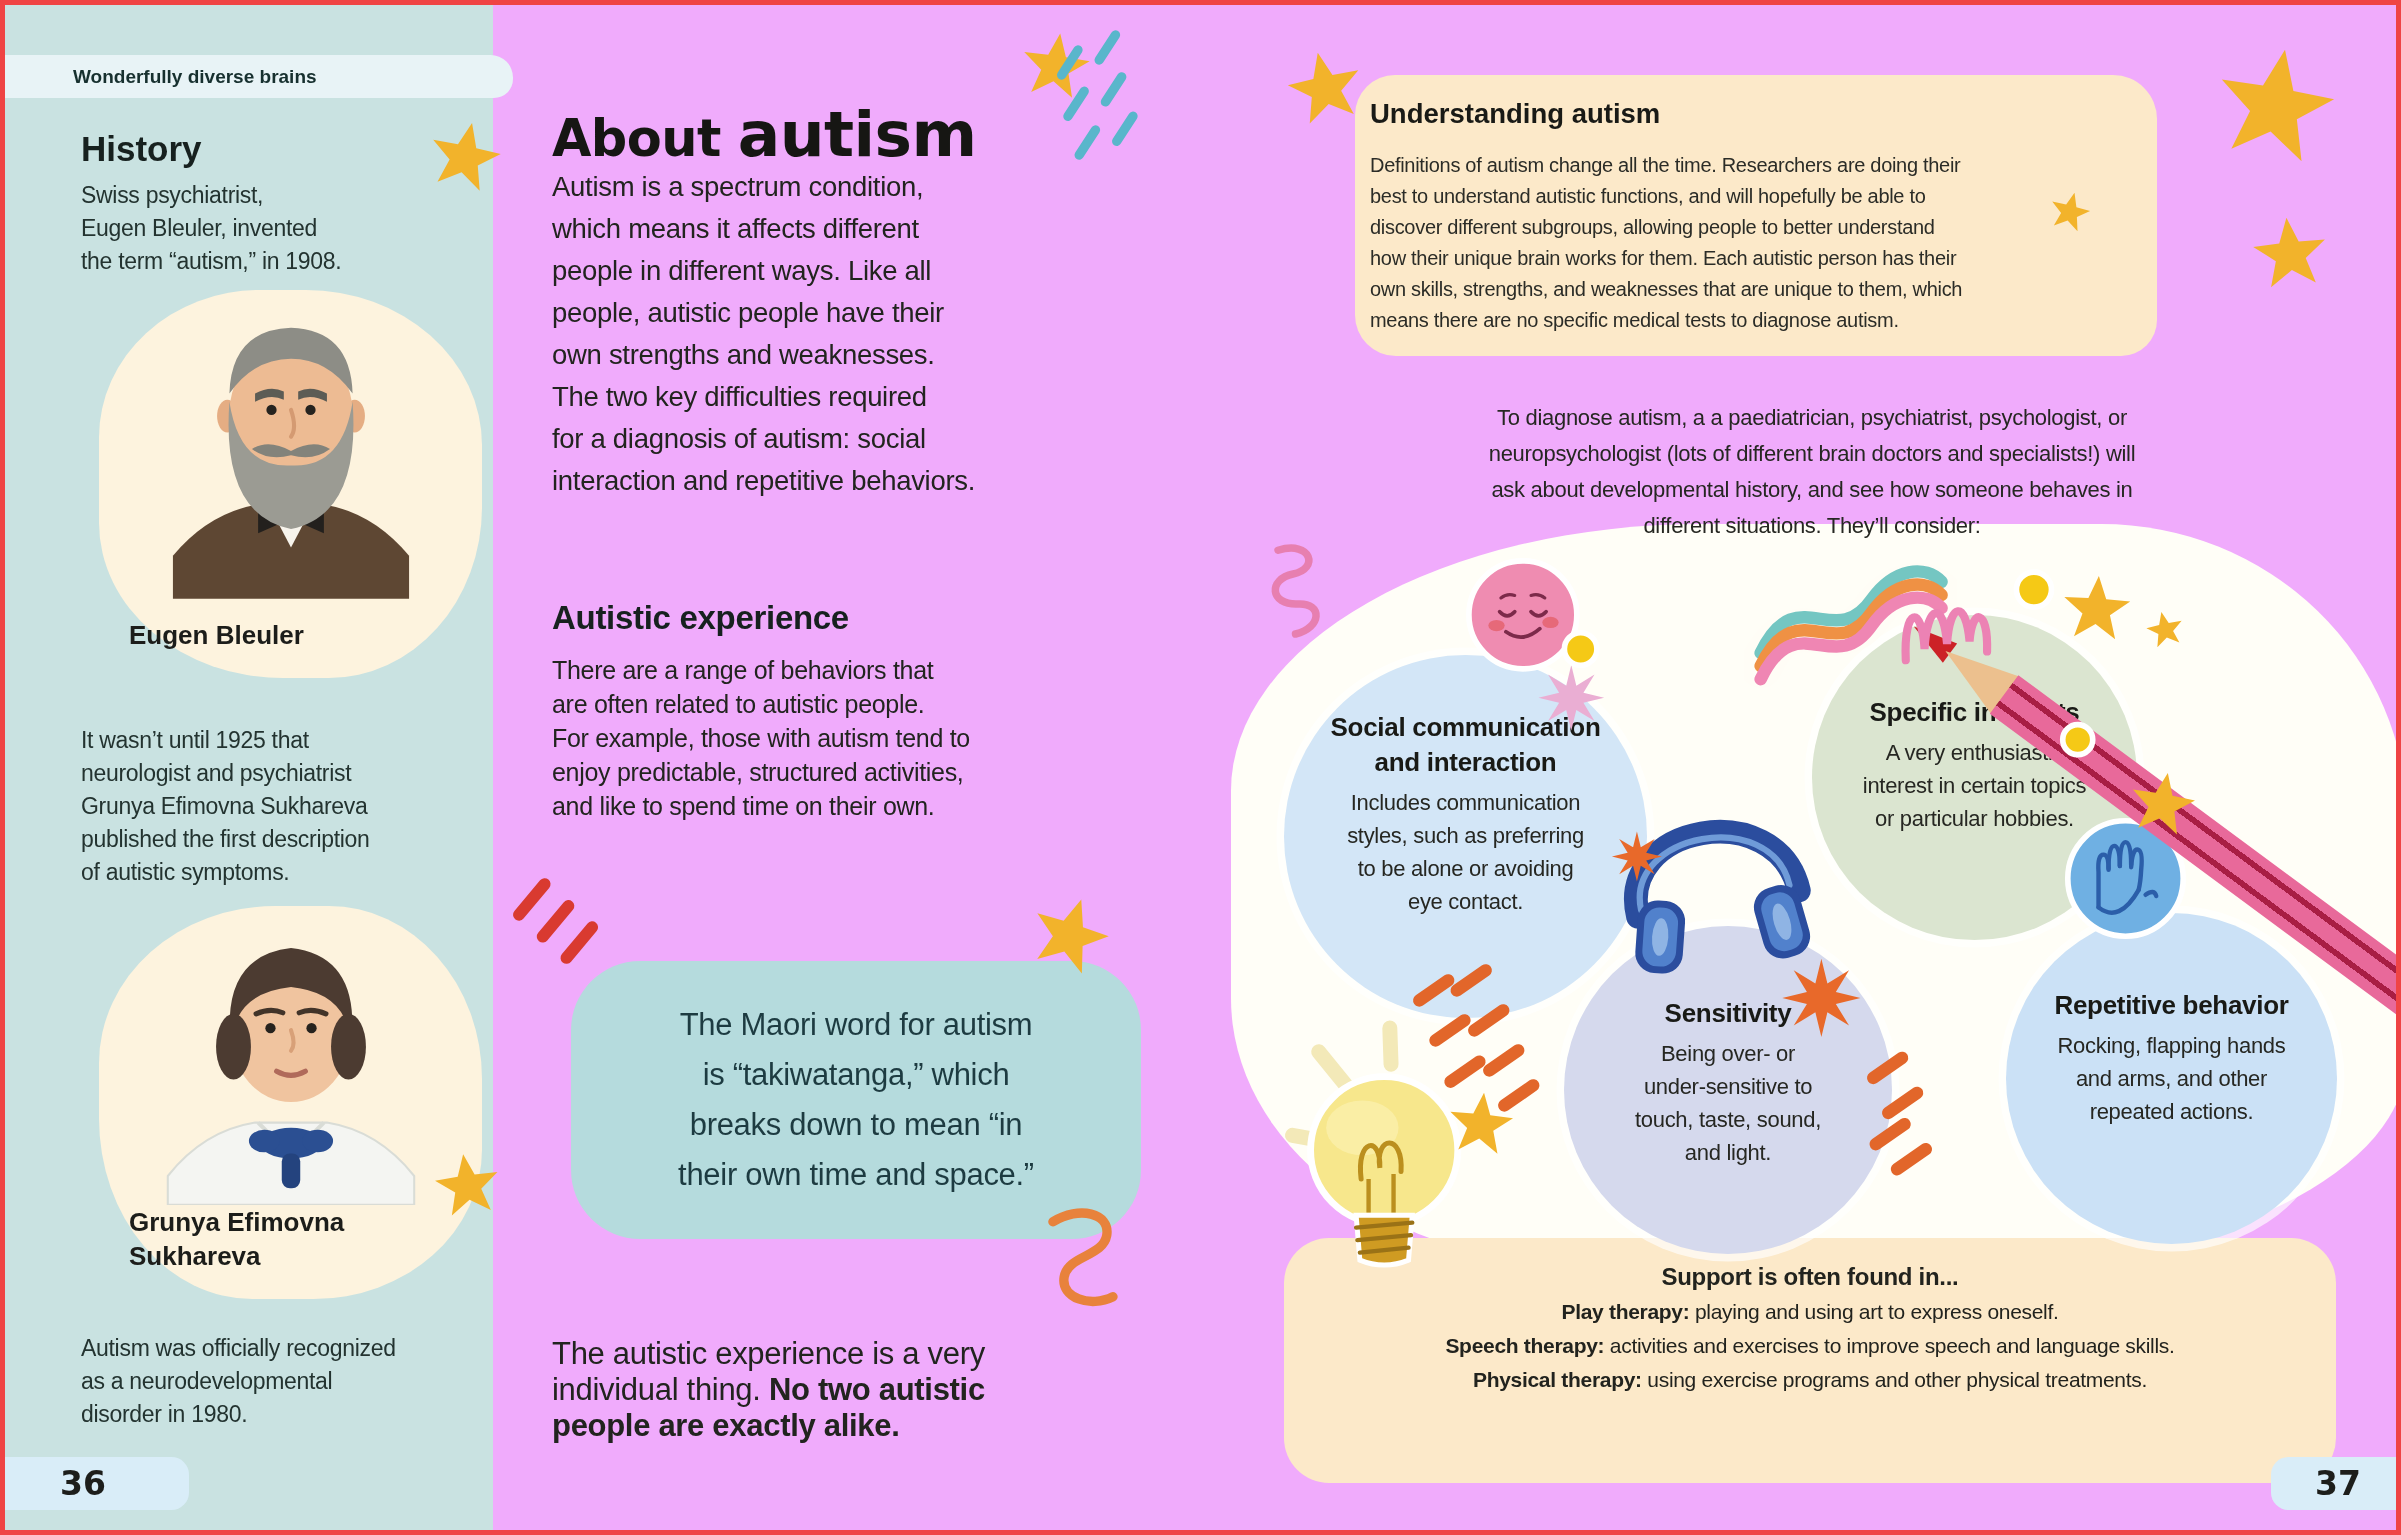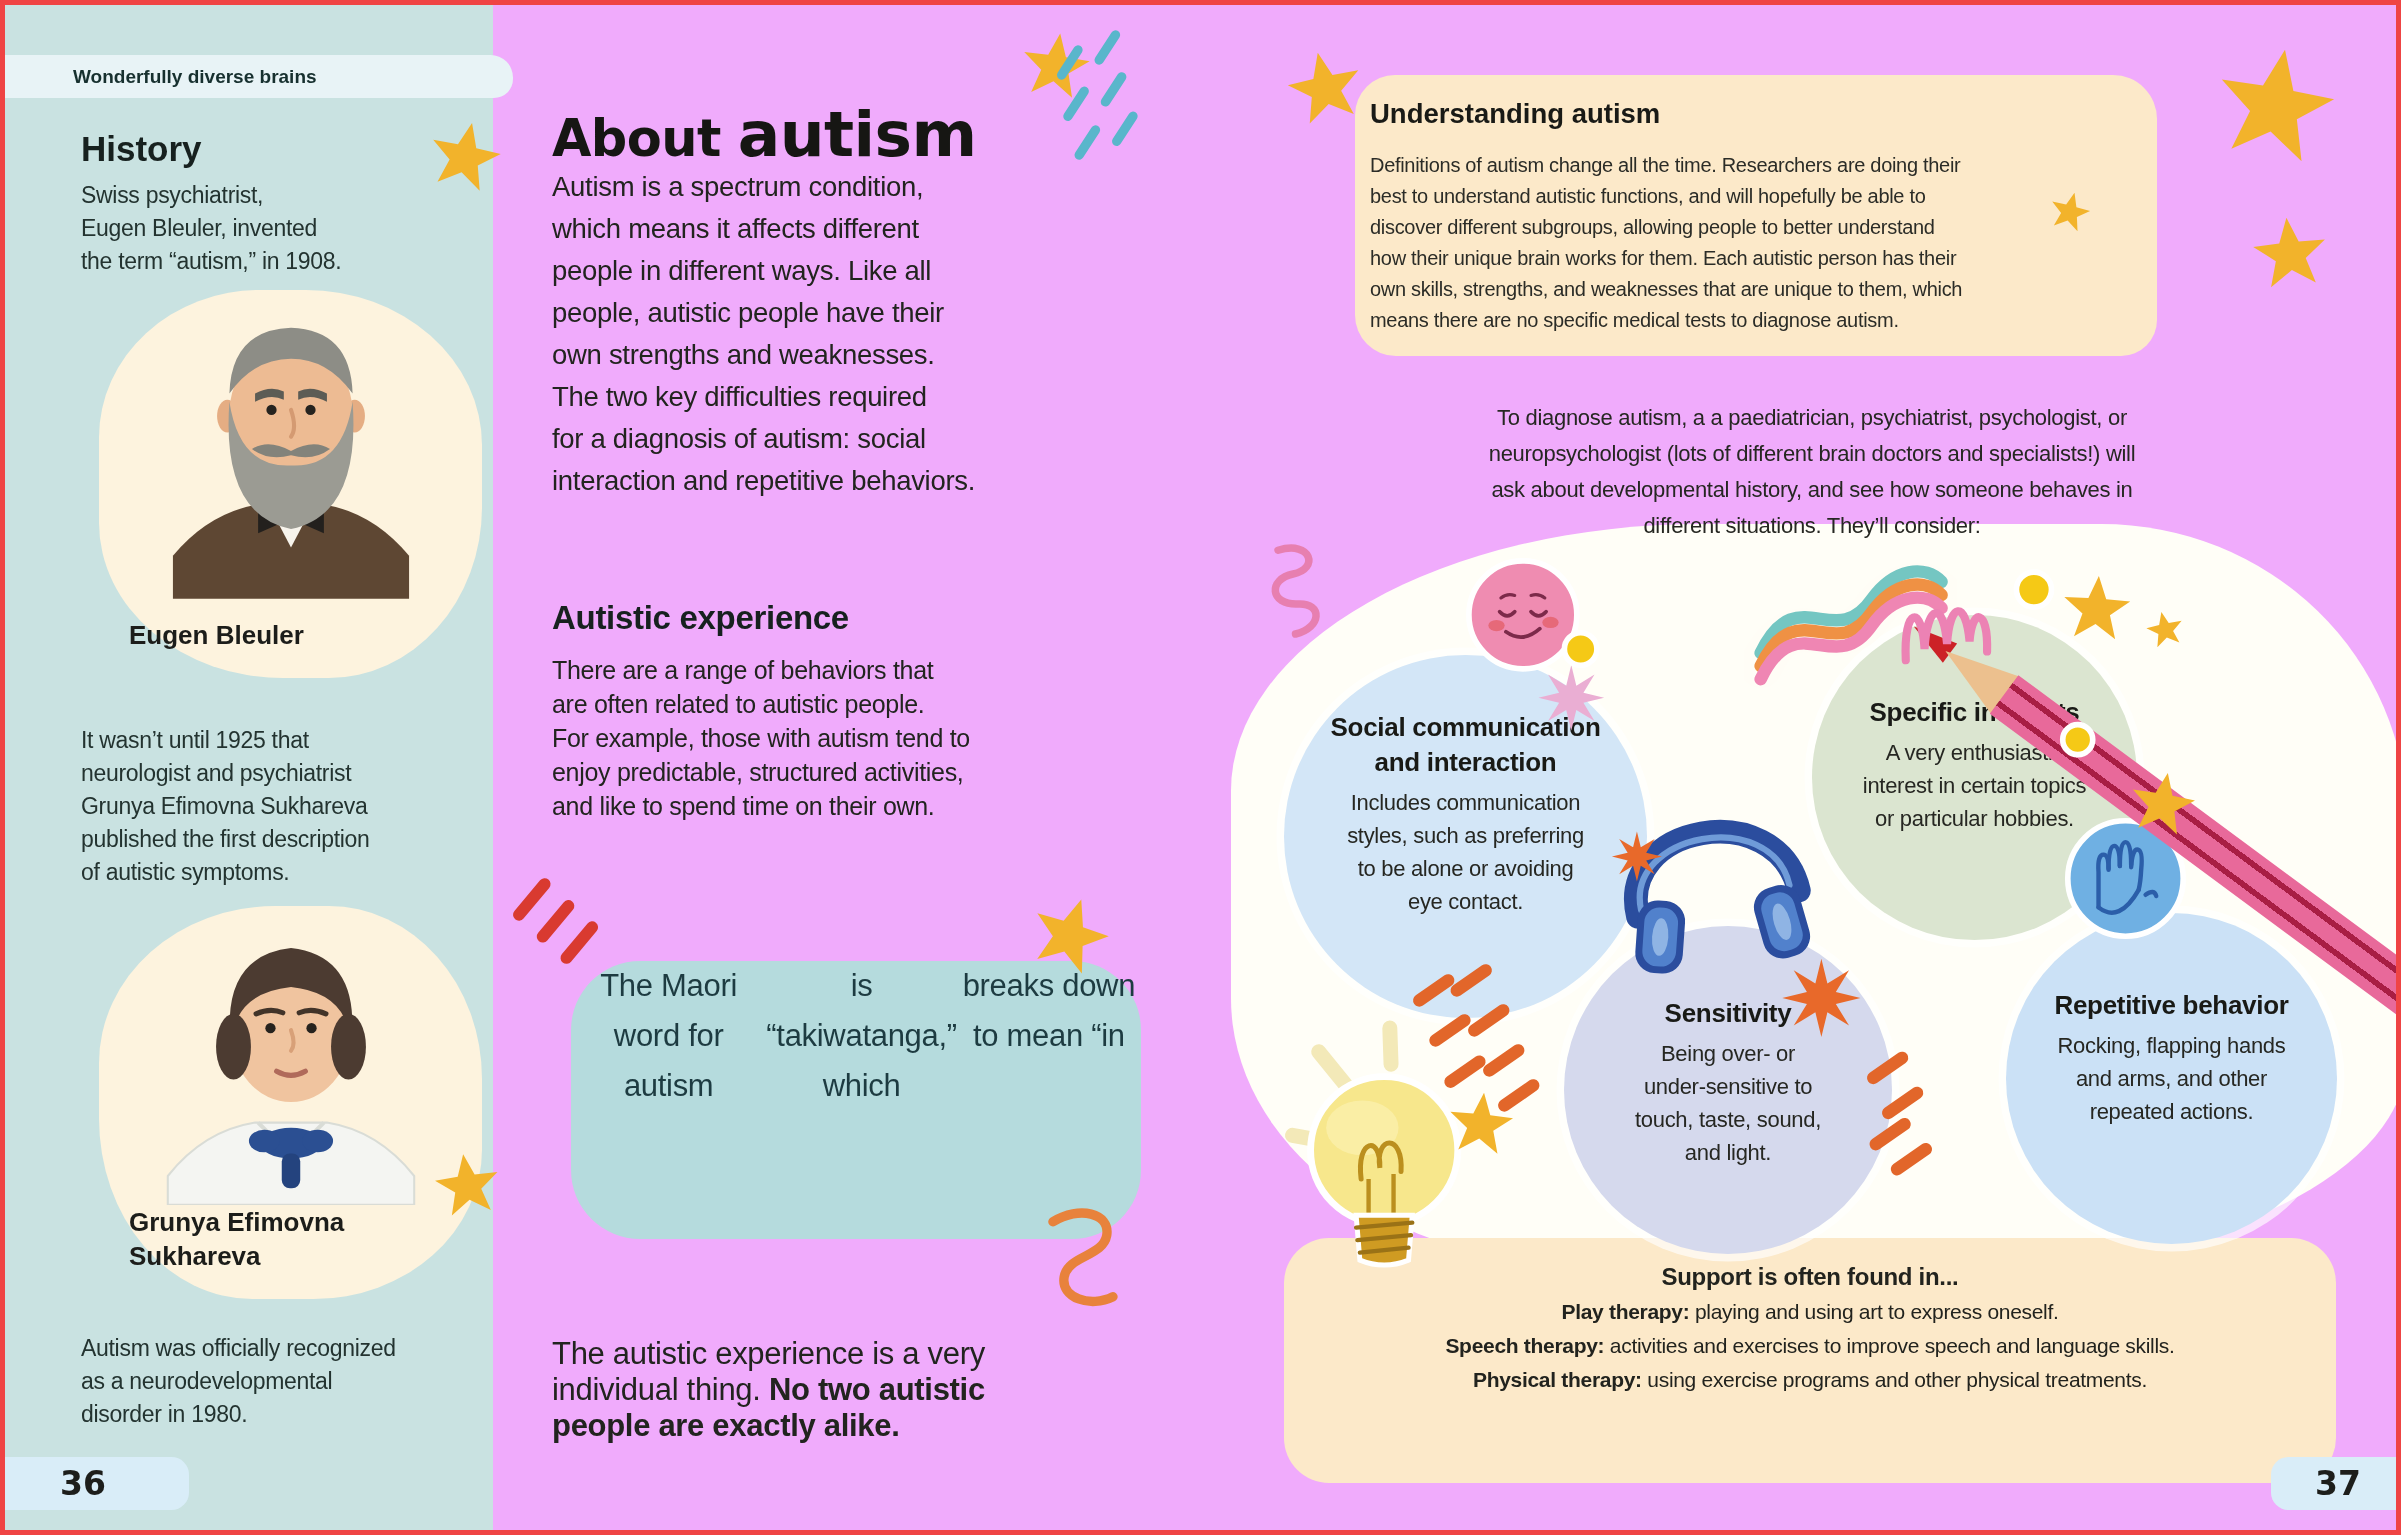--- a/index.html
+++ b/index.html
@@ -28,21 +28,21 @@
   #badge36{left:0;top:1452px;width:184px;height:53px;border-radius:0 17.5px 17.5px 0;padding-left:55px;box-sizing:border-box;}
   #badge37{left:2266px;top:1452px;width:130px;height:53px;border-radius:17.5px 0 0 17.5px;padding-left:44px;box-sizing:border-box;}
   
   #spread-title{left:547px;top:93px;z-index:2;font-family:"DejaVu Sans",sans-serif;font-weight:bold;color:#161613;}
   #spread-title .t1{font-size:51px;letter-spacing:-0.6px;}
   #spread-title .t2{font-size:63px;letter-spacing:-0.6px;}
   #intro-para{left:547px;top:161px;width:613px;font-size:27.5px;line-height:42px;letter-spacing:-0.3px;z-index:2;}
   #exp-heading{left:547px;top:594px;font-size:33px;font-weight:bold;color:#17211f;z-index:2;letter-spacing:-0.3px;}
   #exp-para{left:547px;top:648px;width:613px;font-size:25px;line-height:34px;letter-spacing:-0.3px;z-index:2;}
   #fact-box{left:566px;top:956px;width:570px;height:278px;background:#b5dbdd;border-radius:69px;z-index:2;
-            display:flex;justify-content:center;text-align:center;
+            display:flex;flex-direction:column;justify-content:center;text-align:center;
             font-size:31px;line-height:50px;color:#1d3b41;letter-spacing:-0.3px;}
   #outro-para{left:547px;top:1331px;width:563px;font-size:31px;line-height:36px;letter-spacing:-0.3px;z-index:2;}
   
   #white-blob{left:1226px;top:519px;width:1176px;height:741px;background:#fffef7;z-index:0;
               border-radius:40% 26% 36% 30%/36% 40% 28% 36%;}
   .peach{background:#fce9c9;z-index:2;}
   #und-box{left:1350px;top:70px;width:802px;height:281px;border-radius:40px 44px 36px 41px;}
   #und-heading{left:1365px;top:93px;font-size:27.5px;font-weight:bold;color:#191a16;z-index:3;}
   #und-para{left:1365px;top:145px;width:782px;font-size:20px;line-height:31px;letter-spacing:-0.3px;z-index:3;color:#2b2c27;}
   #diagnosis{left:1338px;top:395px;width:938px;text-align:center;font-size:22px;line-height:36px;
@@ -179,20 +179,21 @@
     <span class="ln">are often related to autistic people.</span>
     <span class="ln">For example, those with autism tend to</span>
     <span class="ln">enjoy predictable, structured activities,</span>
     <span class="ln">and like to spend time on their own.</span>
   </div>
 
   <div id="fact-box" class="abs">
     <span class="ln">The Maori word for autism</span>
     <span class="ln">is “takiwatanga,” which</span>
     <span class="ln">breaks down to mean “in</span>
+    <span class="ln">their own time and space.”</span>
   </div>
 
   <div id="outro-para" class="abs">
     <span class="ln">The autistic experience is a very</span>
     <span class="ln"><span>individual thing. </span><strong>No two autistic</strong></span>
     <span class="ln"><strong>people are exactly alike.</strong></span>
   </div>
 
   <div id="white-blob" class="abs"></div>
 

